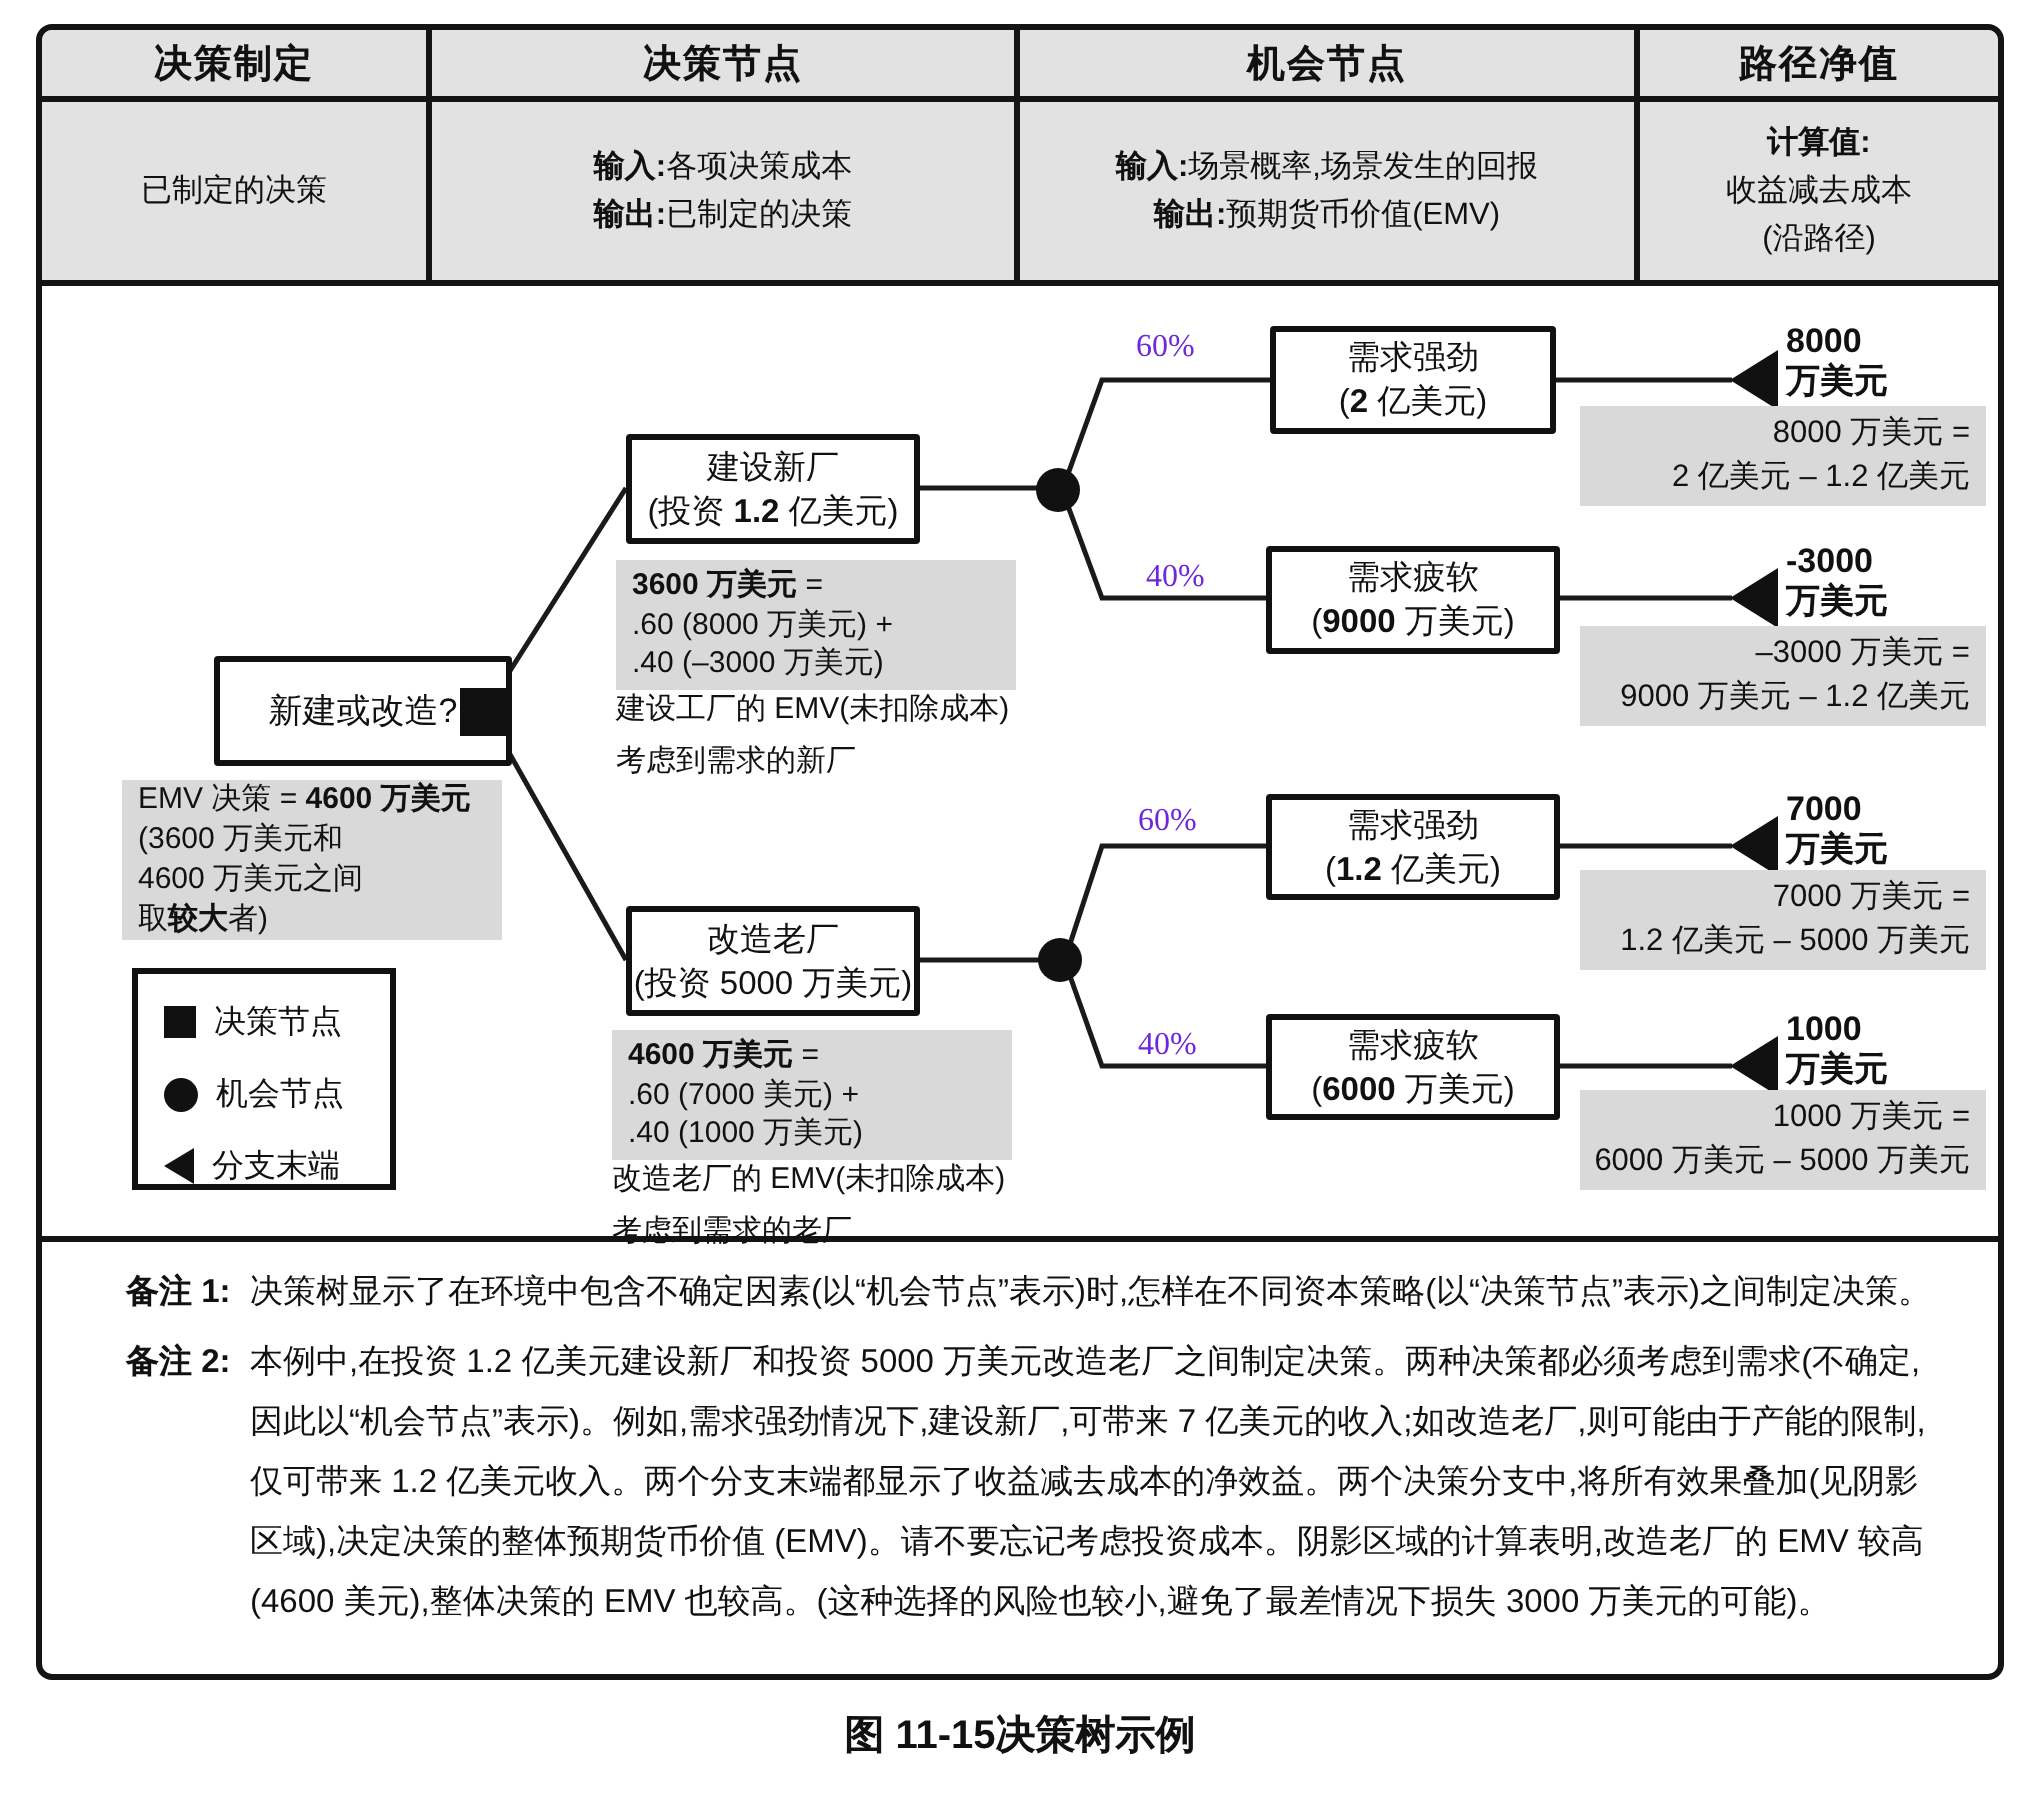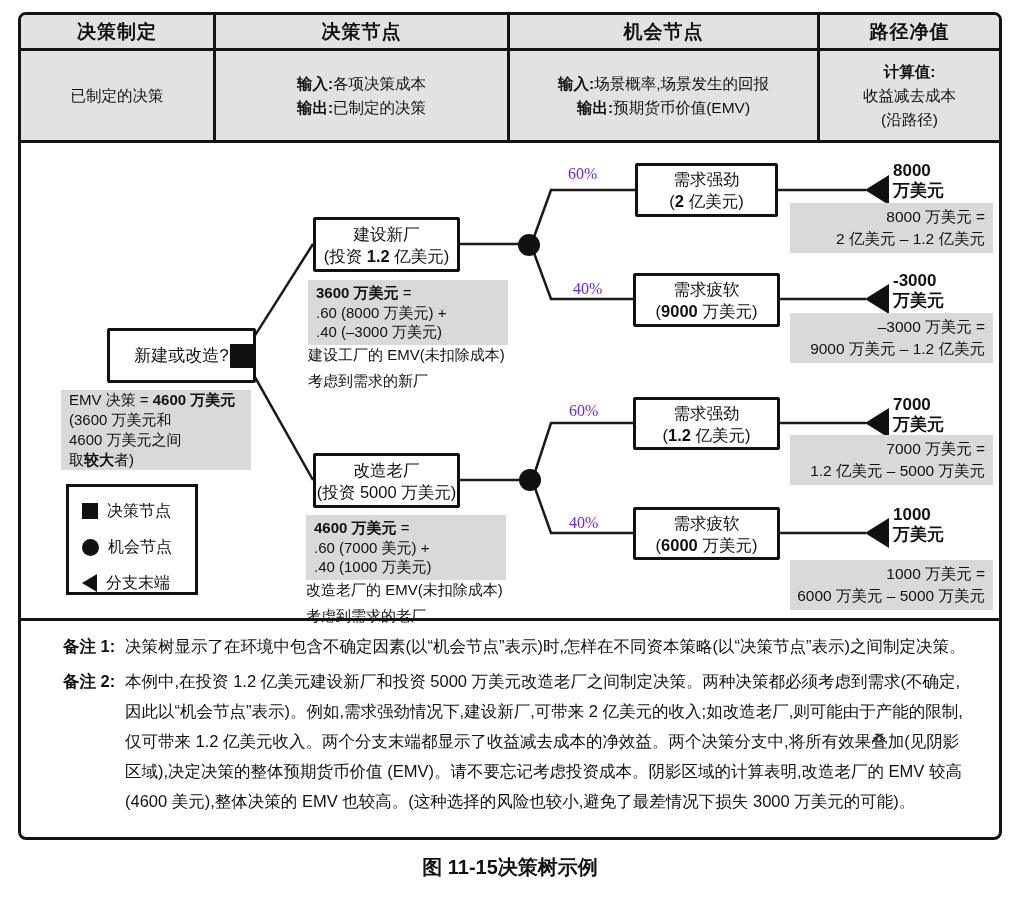--- a/index.html
+++ b/index.html
@@ -198,38 +198,38 @@
 
     <div class="node-box" style="left:612px; top:364px; width:147px; height:53px;">
         <div><span>需求疲软</span></div>
         <div><span>(</span><span class="b">6000</span><span> 万美元)</span></div>
       </div>
     <div class="end-tri" style="left:844px; top:375px;"></div>
     <div class="pv" style="left:872px; top:362px;">
         <div><span>1000</span></div>
         <div><span>万美元</span></div>
       </div>
-    <div class="calc shaded" style="left:769px; top:402px;margin-top:15px;">
+    <div class="calc shaded" style="left:769px; top:402px;">
         <div><span>1000 万美元 =</span></div>
         <div><span>6000 万美元 – 5000 万美元</span></div>
       </div>
   </div>
 
   <div class="notes">
     <div class="note-row">
       <span class="note-label">备注 1:</span>
       <div class="note-lines">
           <div><span>决策树显示了在环境中包含不确定因素(以“机会节点”表示)时,怎样在不同资本策略(以“决策节点”表示)之间制定决策。</span></div>
         </div>
     </div>
     <div class="note-row">
       <span class="note-label">备注 2:</span>
       <div class="note-lines">
           <div><span>本例中,在投资 1.2 亿美元建设新厂和投资 5000 万美元改造老厂之间制定决策。两种决策都必须考虑到需求(不确定,</span></div>
-          <div><span>因此以“机会节点”表示)。例如,需求强劲情况下,建设新厂,可带来 2 亿美元的收入;如改造老厂,则可能由于产能的限制,</span></div>
+          <div><span>因此以“机会节点”表示)。例如,需求强劲情况下,建设新厂,可带来 7 亿美元的收入;如改造老厂,则可能由于产能的限制,</span></div>
           <div><span>仅可带来 1.2 亿美元收入。两个分支末端都显示了收益减去成本的净效益。两个决策分支中,将所有效果叠加(见阴影</span></div>
           <div><span>区域),决定决策的整体预期货币价值 (EMV)。请不要忘记考虑投资成本。阴影区域的计算表明,改造老厂的 EMV 较高</span></div>
           <div><span>(4600 美元),整体决策的 EMV 也较高。(这种选择的风险也较小,避免了最差情况下损失 3000 万美元的可能)。</span></div>
         </div>
     </div>
   </div>
 </div>
 
 <div class="caption">图 11-15决策树示例</div>
 

